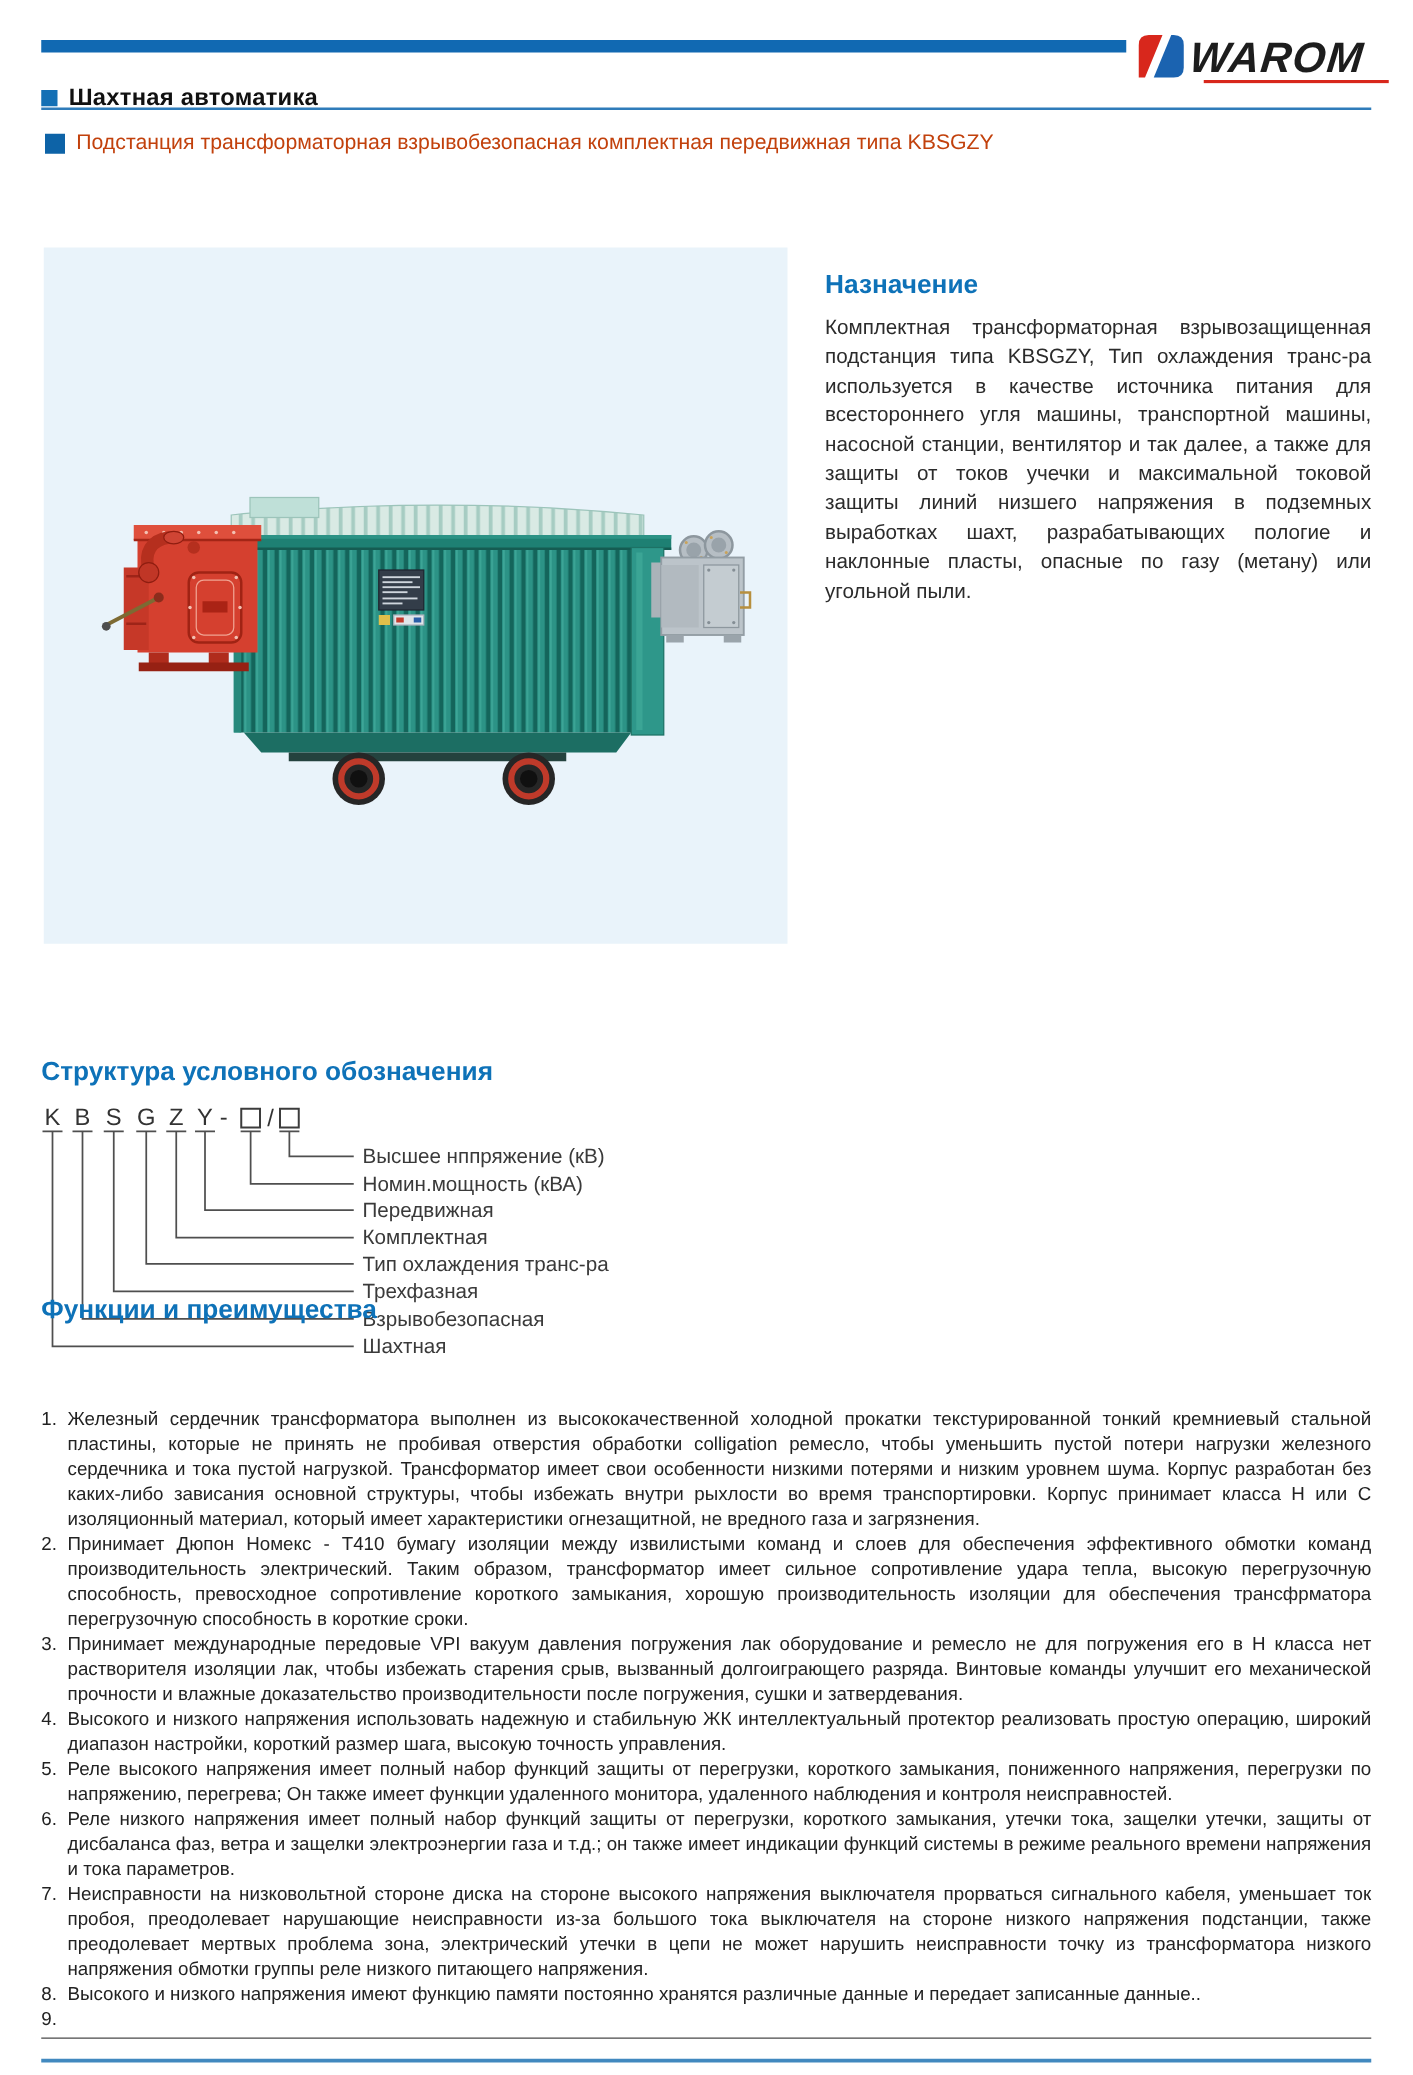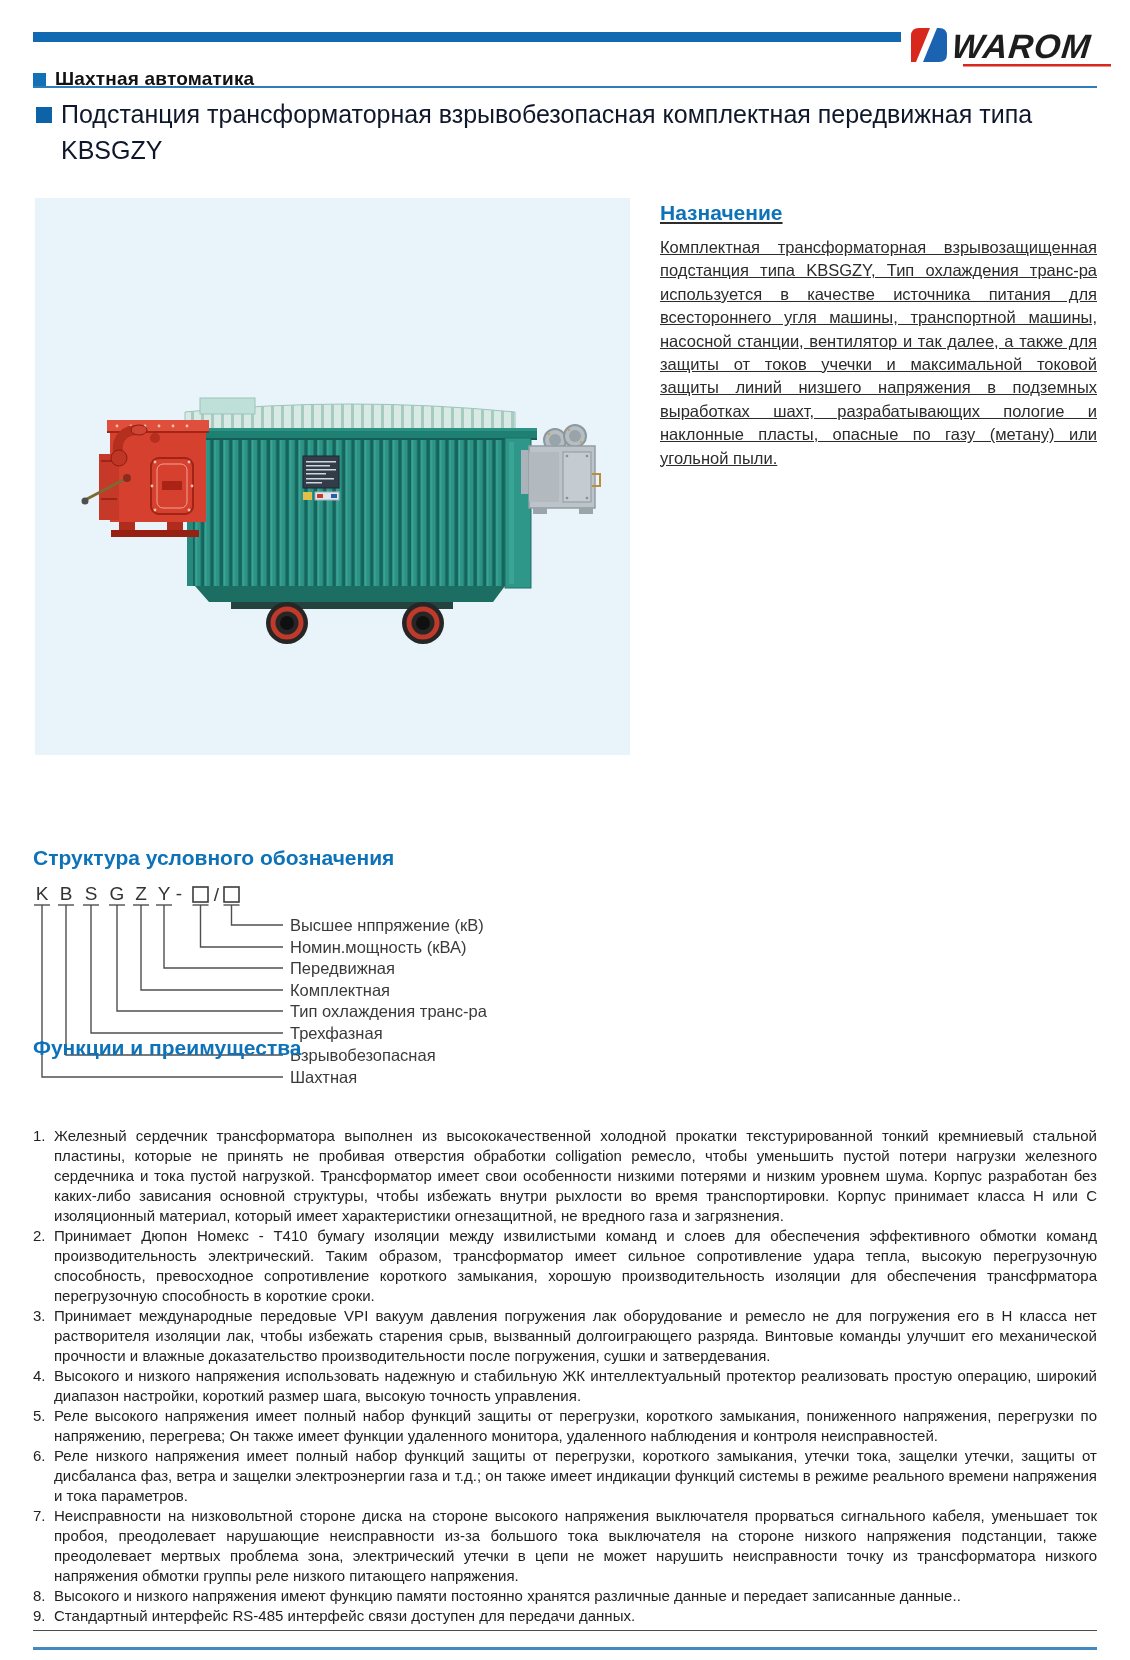--- a/index.html
+++ b/index.html
@@ -11,25 +11,25 @@
   
   .topbar{left:33px;top:32px;width:868px;height:10px;background:#1169b2;}
   .logo{left:903px;top:18px;width:214px;height:58px;}
   .section-row{left:33px;top:54px;width:600px;height:26px;margin-top:14px;}
   .sq{display:inline-block;vertical-align:middle;background:#1470b5;}
   .section-row .sq{width:13px;height:13px;margin-right:9px;margin-top:-3px;}
   .section-label{font-size:19px;font-weight:bold;color:#111;letter-spacing:0.2px;}
   .thinline{left:33px;top:86px;width:1064px;height:2px;background:#2f7cba;}
   
   .title-bullet{left:36px;top:107px;width:16px;height:16px;background:#0d63a7;}
-  .page-title{left:61px;top:96px;width:1010px;font-size:25px;line-height:36px;color:#0f172a;font-weight:400;}
+  .page-title{left:61px;top:96px;width:1010px;font-size:17px;line-height:36px;color:#c2410c;font-weight:400;}
   
   .panel{left:35px;top:198px;width:595px;height:557px;background:#e9f3fa;}
   
-  .rightcol{left:660px;top:201px;width:437px;text-decoration:underline;}
+  .rightcol{left:660px;top:216px;width:437px;}
   h2.blue{font-size:21px;font-weight:bold;color:#0e72b8;margin:0 0 11px 0;}
   .rightcol p{margin:0;text-align:justify;font-size:16.5px;line-height:23.4px;color:#2b2b2b;}
   
   .structure-heading{left:33px;top:846px;text-align:right;}
   .diagram{left:33px;top:878px;}
   svg text{font-family:"Liberation Sans", sans-serif;}
   .code-letter{font-size:19px;fill:#333;}
   .code-sep{font-size:19px;fill:#333;}
   .diag-label{font-size:16.5px;fill:#3a3a3a;}
   
@@ -238,17 +238,17 @@
 
 <ol class="abs features">
   <li><span class="num">1.</span><span>Железный сердечник трансформатора выполнен из высококачественной холодной прокатки текстурированной тонкий кремниевый стальной пластины, которые не принять не пробивая отверстия обработки colligation ремесло, чтобы уменьшить пустой потери нагрузки железного сердечника и тока пустой нагрузкой. Трансформатор имеет свои особенности низкими потерями и низким уровнем шума. Корпус разработан без каких-либо зависания основной структуры, чтобы избежать внутри рыхлости во время транспортировки. Корпус принимает класса H или C изоляционный материал, который имеет характеристики огнезащитной, не вредного газа и загрязнения.</span></li>
   <li><span class="num">2.</span><span>Принимает Дюпон Номекс - Т410 бумагу изоляции между извилистыми команд и слоев для обеспечения эффективного обмотки команд производительность электрический. Таким образом, трансформатор имеет сильное сопротивление удара тепла, высокую перегрузочную способность, превосходное сопротивление короткого замыкания, хорошую производительность изоляции для обеспечения трансфрматора перегрузочную способность в короткие сроки.</span></li>
   <li><span class="num">3.</span><span>Принимает международные передовые VPI вакуум давления погружения лак оборудование и ремесло не для погружения его в H класса нет растворителя изоляции лак, чтобы избежать старения срыв, вызванный долгоиграющего разряда. Винтовые команды улучшит его механической прочности и влажные доказательство производительности после погружения, сушки и затвердевания.</span></li>
   <li><span class="num">4.</span><span>Высокого и низкого напряжения использовать надежную и стабильную ЖК интеллектуальный протектор реализовать простую операцию, широкий диапазон настройки, короткий размер шага, высокую точность управления.</span></li>
   <li><span class="num">5.</span><span>Реле высокого напряжения имеет полный набор функций защиты от перегрузки, короткого замыкания, пониженного напряжения, перегрузки по напряжению, перегрева; Он также имеет функции удаленного монитора, удаленного наблюдения и контроля неисправностей.</span></li>
   <li><span class="num">6.</span><span>Реле низкого напряжения имеет полный набор функций защиты от перегрузки, короткого замыкания, утечки тока, защелки утечки, защиты от дисбаланса фаз, ветра и защелки электроэнергии газа и т.д.; он также имеет индикации функций системы в режиме реального времени напряжения и тока параметров.</span></li>
   <li><span class="num">7.</span><span>Неисправности на низковольтной стороне диска на стороне высокого напряжения выключателя прорваться сигнального кабеля, уменьшает ток пробоя, преодолевает нарушающие неисправности из-за большого тока выключателя на стороне низкого напряжения подстанции, также преодолевает мертвых проблема зона, электрический утечки в цепи не может нарушить неисправности точку из трансформатора низкого напряжения обмотки группы реле низкого питающего напряжения.</span></li>
   <li><span class="num">8.</span><span>Высокого и низкого напряжения имеют функцию памяти постоянно хранятся различные данные и передает записанные данные..</span></li>
-  <li><span class="num">9.</span><span>Стандартный интерфейс RS-485 интерфейс связи доступен для передачи данных.</span></li>
+  <li><span class="num">9.</span></li>
 </ol>
 
 <div class="abs footer-thin"></div>
 <div class="abs footer-blue"></div>
 
 </body></html>

